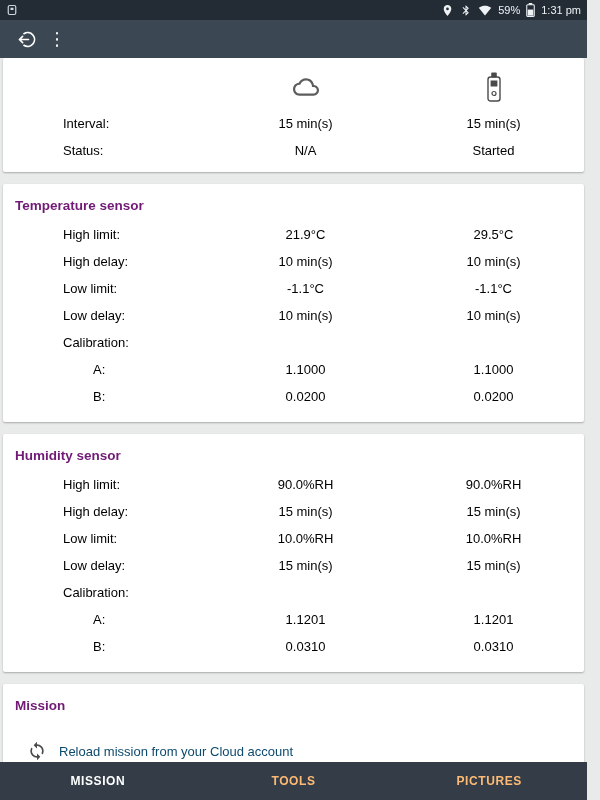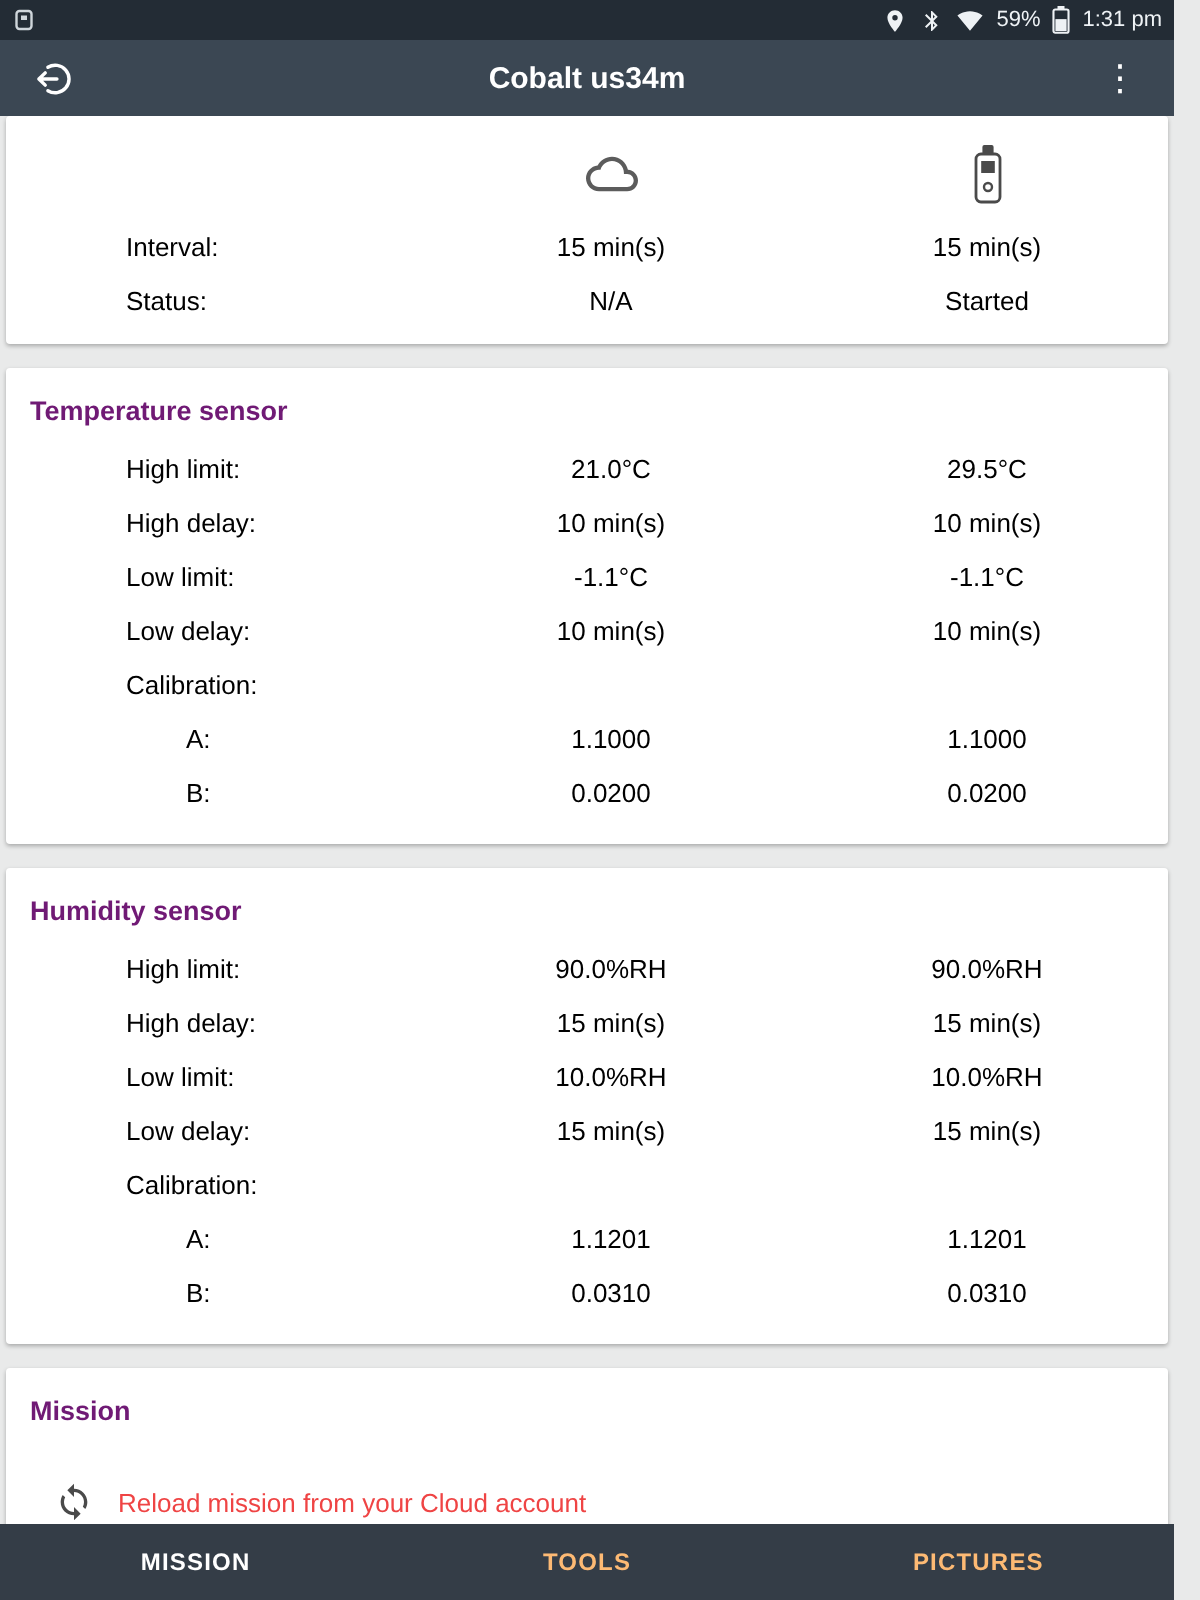--- a/index.html
+++ b/index.html
@@ -40,21 +40,21 @@
   .row.indent .label { padding-left:90px; }
   .row .value { text-align:center; }
 
   .summary-card { padding-top:6px; padding-bottom:8px; }
   .icons-row { height:46px; }
   .icons-row .value { display:flex; align-items:center; justify-content:center; }
   .sensor-card { padding-bottom:12px; }
 
   .mission-card { min-height:130px; }
   .reload-row { display:flex; align-items:center; gap:12px; margin-top:12px;
-    padding:8px 12px 10px 24px; font-size:13px; color:#ef4444; cursor:pointer;text-align:right; }
+    padding:8px 12px 10px 24px; font-size:13px; color:#0c4a6e; cursor:pointer;text-align:right; }
 
   
   .tab-bar { height:38px; background:#343d47; display:flex; flex-shrink:0; }
   .tab { flex:1; display:flex; align-items:center; justify-content:center;
     font-size:12px; font-weight:bold; letter-spacing:0.6px; color:#fdba74; cursor:pointer; }
   .tab.active { color:#ffffff; }
 </style>
 </head>
 <body>
 
@@ -97,21 +97,20 @@
     </div>
   </div>
 
   <div class="app-bar">
     <button class="icon-btn">
       <svg viewBox="0 0 24 24" width="23" height="23">
         <path d="M8.3 5.9A7.2 7.2 0 1 1 8.3 18.1" fill="none" stroke="#fff" stroke-width="1.8" stroke-linecap="round"></path>
         <path d="M13 12H3.6 M6.9 8.8 3.6 12l3.3 3.2" fill="none" stroke="#fff" stroke-width="1.8" stroke-linecap="round" stroke-linejoin="round"></path>
       </svg>
     </button>
-    <div class="app-title">Cobalt us34m</div>
     <button class="icon-btn">
       <span class="overflow-glyph">⋮</span>
     </button>
   </div>
 
   <div class="content">
 
     <div class="card summary-card">
       <div class="row icons-row">
         <div class="label"></div>
@@ -138,21 +137,21 @@
         <div class="label">Status:</div>
         <div class="value">N/A</div>
         <div class="value">Started</div>
       </div>
     </div>
 
     <div class="card sensor-card">
       <div class="card-title">Temperature sensor</div>
       <div class="row">
         <div class="label">High limit:</div>
-        <div class="value">21.0°C</div>
+        <div class="value">21.9°C</div>
         <div class="value">29.5°C</div>
       </div>
       <div class="row">
         <div class="label">High delay:</div>
         <div class="value">10 min(s)</div>
         <div class="value">10 min(s)</div>
       </div>
       <div class="row">
         <div class="label">Low limit:</div>
         <div class="value">-1.1°C</div>

